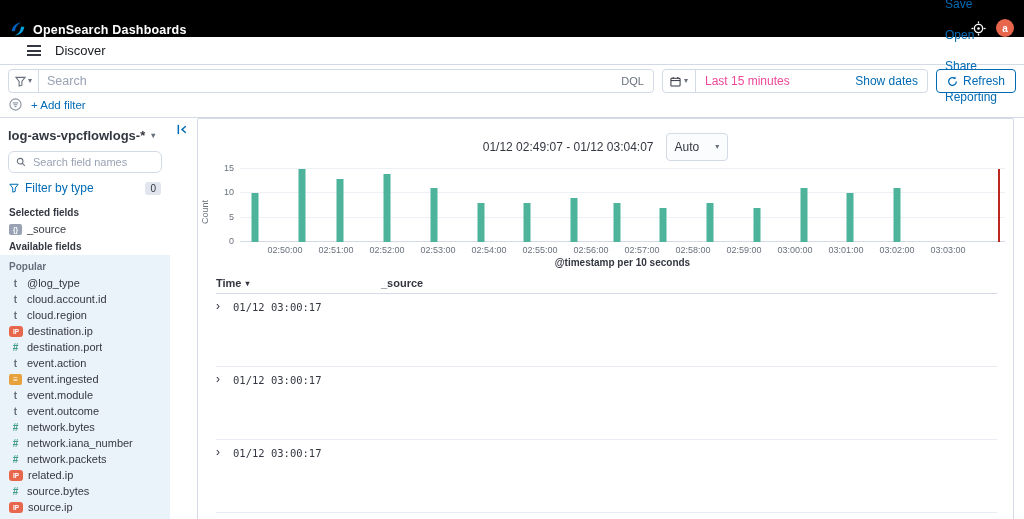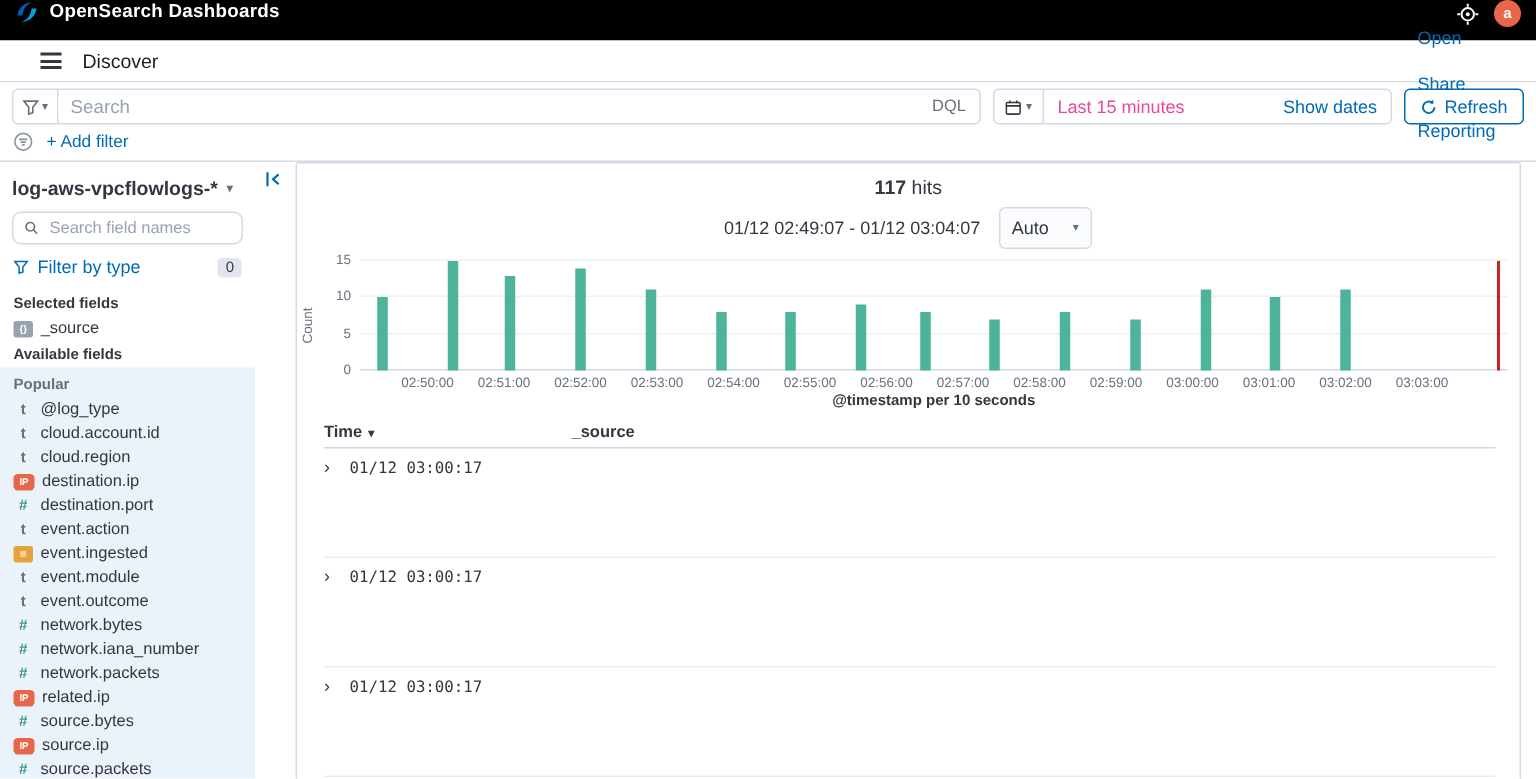--- a/index.html
+++ b/index.html
@@ -2,21 +2,21 @@
 <html><head>
 <meta charset="utf-8">
 <style>
   * { box-sizing: border-box; }
   html,body { margin:0; padding:0; }
   body {
     width:1024px; height:519px; overflow:hidden; position:relative;
     font-family:"Liberation Sans", sans-serif; background:#fff; color:#343741;
   }
   
-  .topbar { height:27px; background:#000; display:flex; align-items:flex-start; padding:0 10px; gap:7px; }
+  .topbar { height:37px; background:#000; display:flex; align-items:flex-end; padding:0 10px; gap:7px; }
   .brand { color:#fff; font-size:12.5px; font-weight:700; letter-spacing:.2px; }
   .topbar-right { margin-left:auto; display:flex; align-items:center; gap:10px; }
   .avatar { width:18px; height:18px; border-radius:50%; background:#E7664C; color:#fff; font-size:10px;
             display:flex; align-items:center; justify-content:center; font-weight:700; }
   
   .navbar { height:28px; border-bottom:1px solid #D3DAE6; background:#fff; display:flex; align-items:center; padding:0 27px; gap:14px; }
   .hamburger { width:14px; height:11px; border-top:2px solid #343741; border-bottom:2px solid #343741; position:relative; cursor:pointer; }
   .hamburger::after { content:""; position:absolute; left:0; right:0; top:2.5px; height:2px; background:#343741; }
   .nav-title { font-size:13px; color:#1a1c21; }
   .nav-actions { margin-left:auto; display:flex; gap:17px;flex-direction:column; }
@@ -286,24 +286,20 @@
   <div class="gutter">
     <span class="collapse-btn">
       <svg width="13" height="13" viewBox="0 0 14 14">
         <line x1="2.5" y1="2" x2="2.5" y2="12" stroke="#006BB4" stroke-width="1.6"></line>
         <path d="M10.5 3.5 L6.5 7 L10.5 10.5" fill="none" stroke="#006BB4" stroke-width="1.6"></path>
       </svg>
     </span>
   </div>
 
   <main class="panel">
-    <div class="hits-row">
-      <b>117</b>
-      <span>hits</span>
-    </div>
     <div class="range-row">
       <span class="range-text">01/12 02:49:07 - 01/12 03:04:07</span>
       <span class="interval-select">
         <span>Auto</span>
         <span class="chev">▾</span>
       </span>
     </div>
 
     <div class="chart">
       <span class="chart-ylabel">Count</span>

